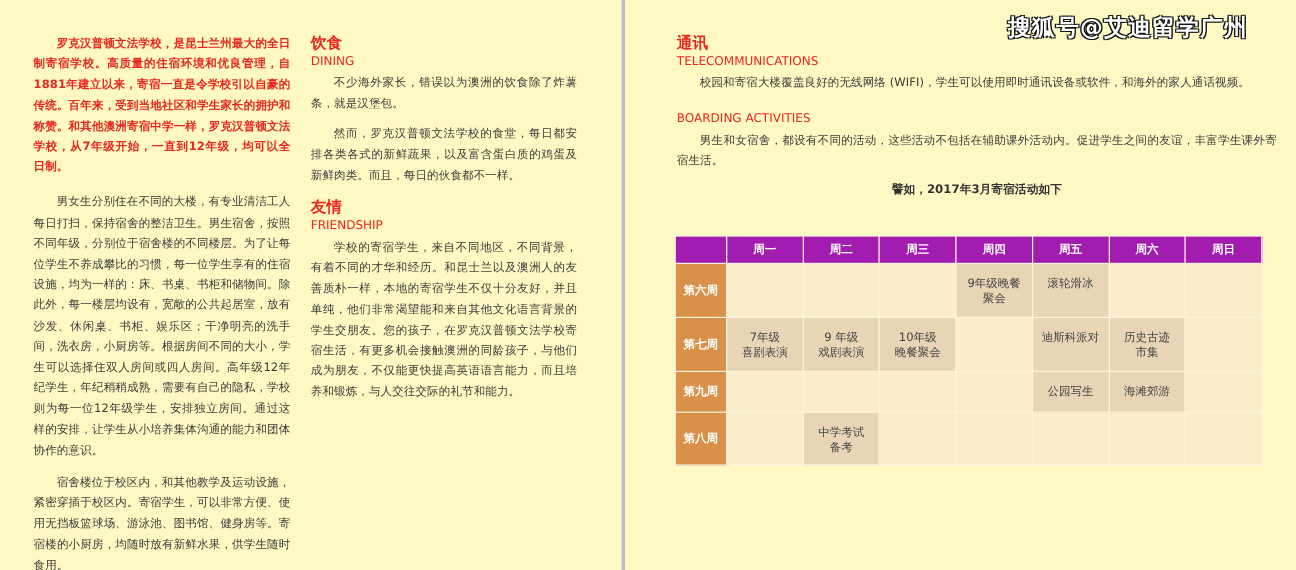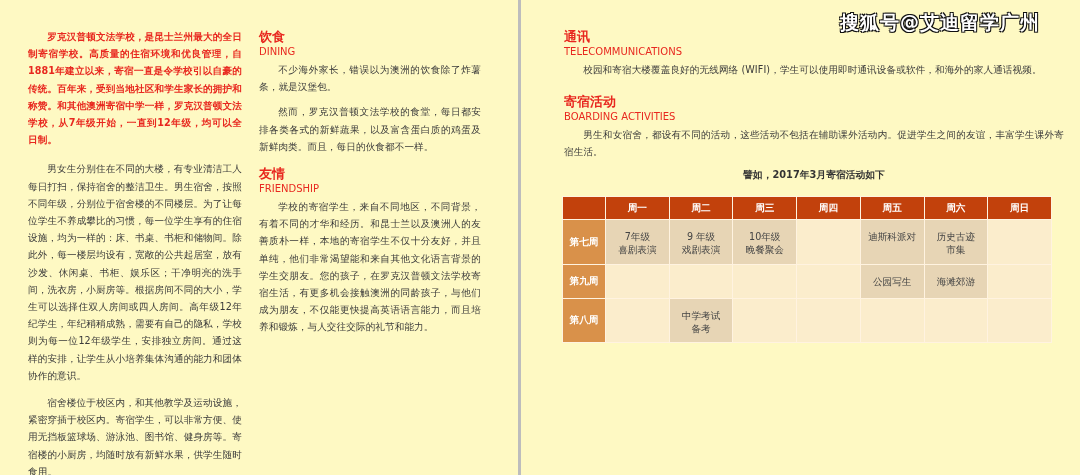--- a/index.html
+++ b/index.html
@@ -24,21 +24,21 @@
 
   .rc { position:absolute; left:43px; width:500px; }
   .rc p { text-indent:2em; }
   .subhead { font-weight:bold; font-size:9.8px; color:#333; margin:0;text-align:center; }
 
   .watermark { position:absolute; left:840px; top:10px; font-size:19px; font-weight:bold; color:#fff;
     text-shadow: -1px -1px 0 #111, 1px -1px 0 #111, -1px 1px 0 #111, 1px 1px 0 #111; letter-spacing:1px; }
 
   table.sched { position:absolute; left:562px; top:196px; width:490px; border-collapse:collapse; table-layout:fixed; }
   table.sched th, table.sched td { border:1px solid #fff3e0; padding:0; font-size:9.6px; text-align:center; vertical-align:middle; }
-  table.sched thead th { background:#c2410c; color:#fff; height:22px; font-weight:bold;margin-top:33px; }
+  table.sched thead th { background:#a21caf; color:#fff; height:22px; font-weight:bold;margin-top:33px; }
   table.sched tbody th { background:#d9914a; color:#fff; font-weight:bold; width:43px; }
   table.sched tbody td { background:#fbedcc; color:#444; line-height:13px; }
   table.sched tbody td.filled { background:#e7d5b5; }
   table.sched td.top { vertical-align:top; padding-top:10px; }
 </style>
 </head>
 <body>
 
 <div class="page page-left">
   <div class="col col-a">
@@ -64,21 +64,20 @@
 
 <div class="divider"></div>
 
 <div class="page page-right">
   <div class="rc" style="top:28px">
     <h2 class="h-cn">通讯</h2>
     <div class="h-en">TELECOMMUNICATIONS</div>
     <p>校园和寄宿大楼覆盖良好的无线网络 (WIFI)，学生可以使用即时通讯设备或软件，和海外的家人通话视频。</p>
   </div>
   <div class="rc" style="top:93px">
-    <h2 class="h-cn">寄宿活动</h2>
     <div class="h-en">BOARDING ACTIVITIES</div>
     <p>男生和女宿舍，都设有不同的活动，这些活动不包括在辅助课外活动内。促进学生之间的友谊，丰富学生课外寄宿生活。</p>
     <div class="subhead" style="margin-top:9px">譬如，2017年3月寄宿活动如下</div>
   </div>
 </div>
 
 <div class="watermark">搜狐号@艾迪留学广州</div>
 
 <table class="sched">
   <colgroup>
@@ -97,20 +96,30 @@
       <th>周一</th>
       <th>周二</th>
       <th>周三</th>
       <th>周四</th>
       <th>周五</th>
       <th>周六</th>
       <th>周日</th>
     </tr>
   </thead>
   <tbody>
+    <tr style="height:45px">
+      <th>第六周</th>
+      <td></td>
+      <td></td>
+      <td></td>
+      <td class="filled top"><span>9年级晚餐</span><br><span>聚会</span></td>
+      <td class="filled top">滚轮滑冰</td>
+      <td></td>
+      <td></td>
+    </tr>
     <tr style="height:45px">
       <th>第七周</th>
       <td class="filled top"><span>7年级</span><br><span>喜剧表演</span></td>
       <td class="filled top"><span>9 年级</span><br><span>戏剧表演</span></td>
       <td class="filled top"><span>10年级</span><br><span>晚餐聚会</span></td>
       <td></td>
       <td class="filled top">迪斯科派对</td>
       <td class="filled top"><span>历史古迹</span><br><span>市集</span></td>
       <td></td>
     </tr>

